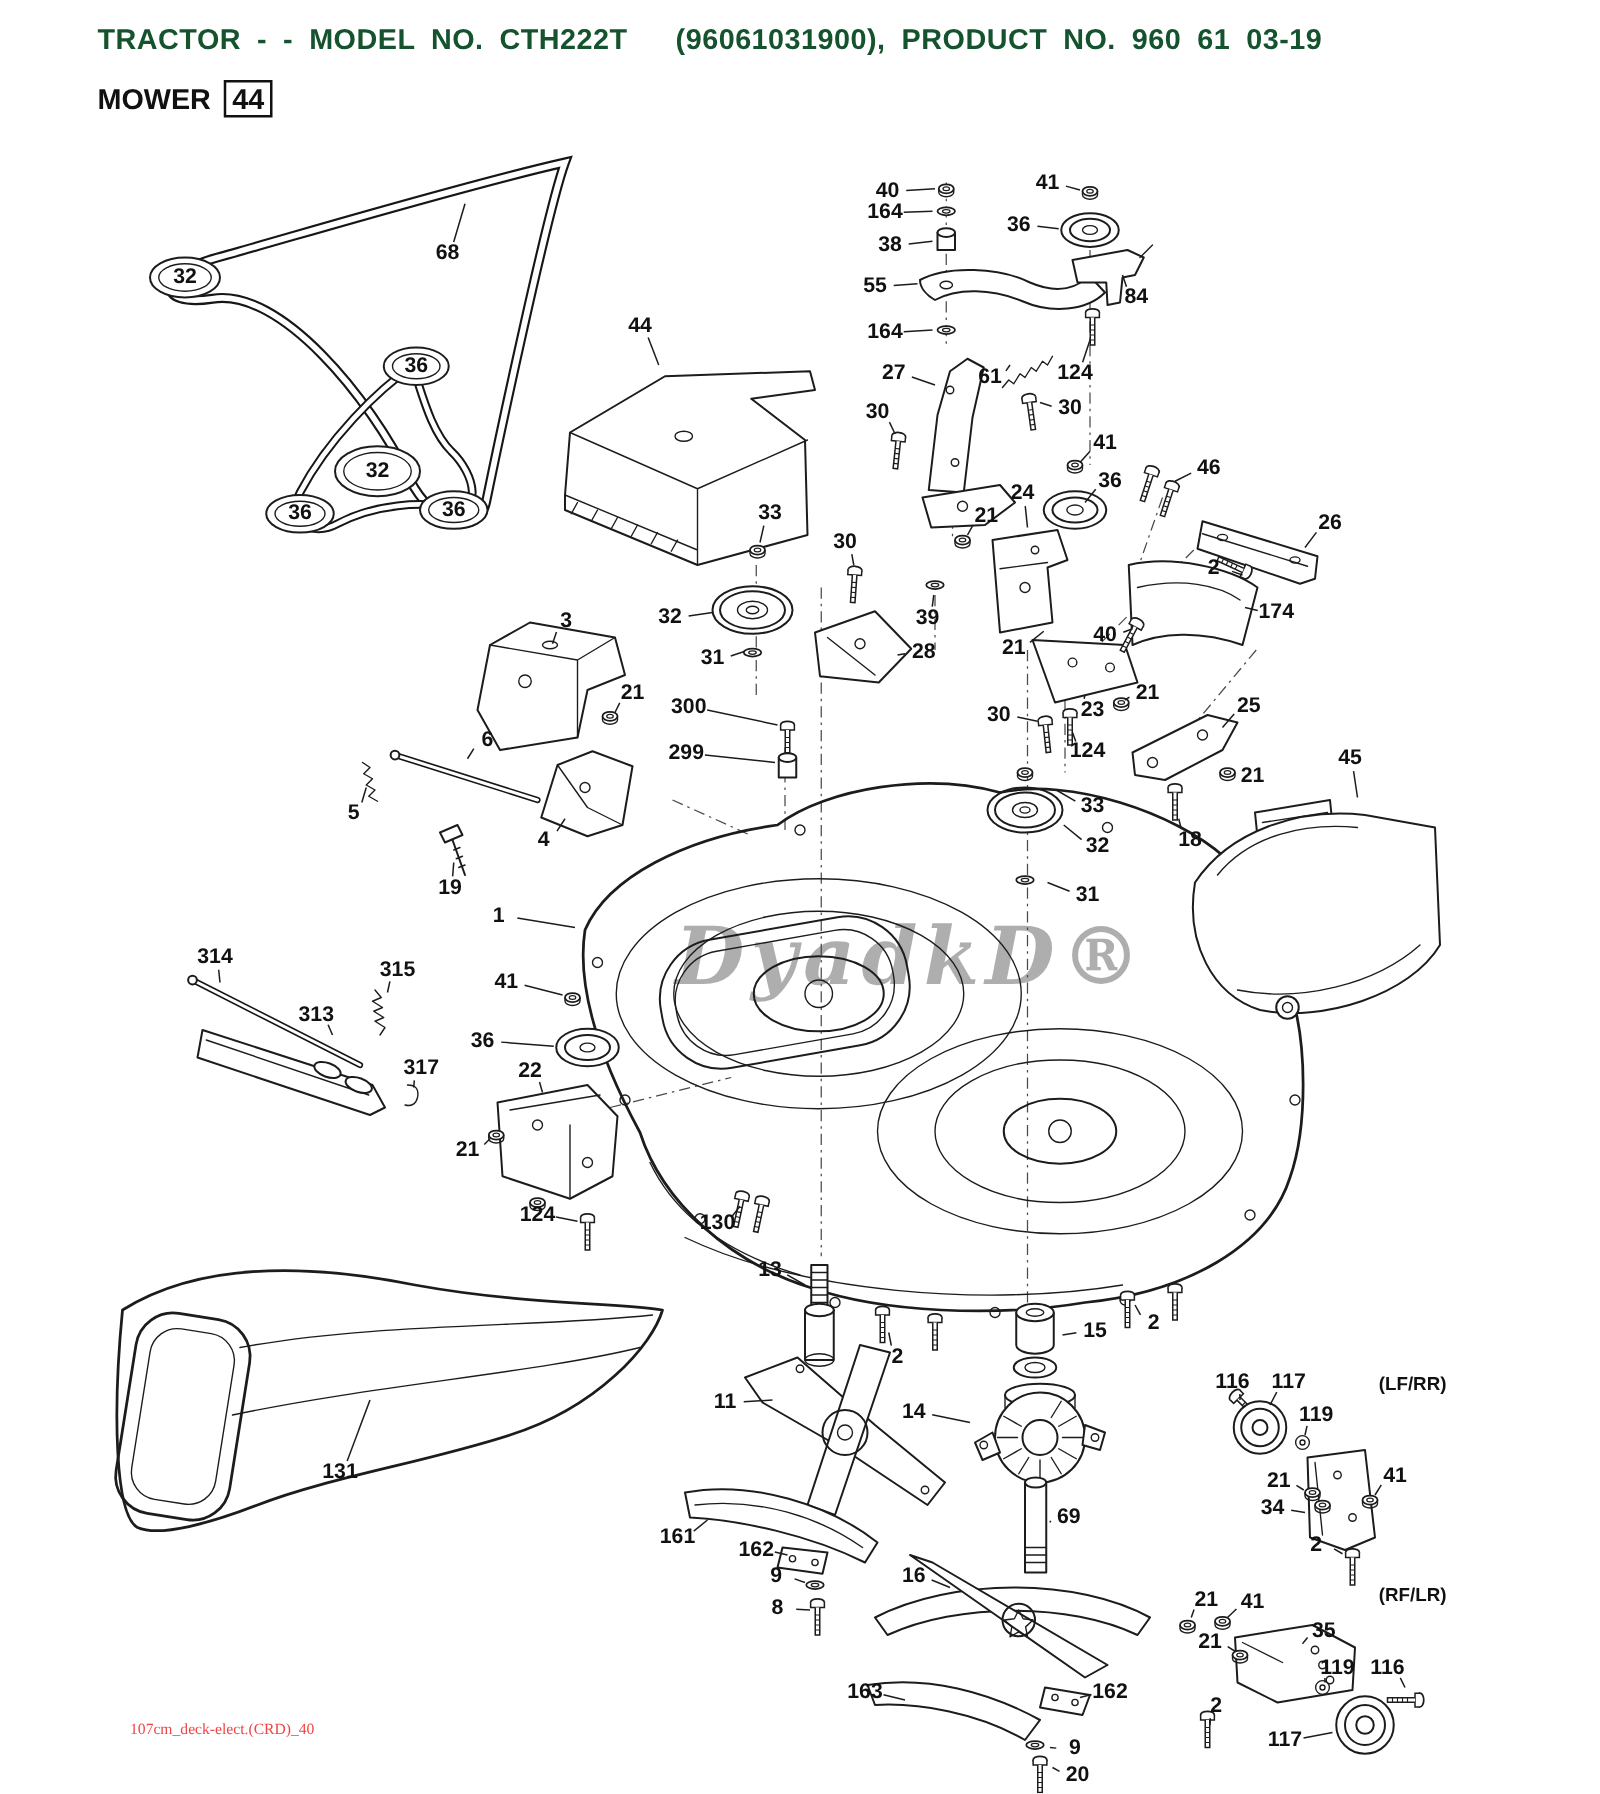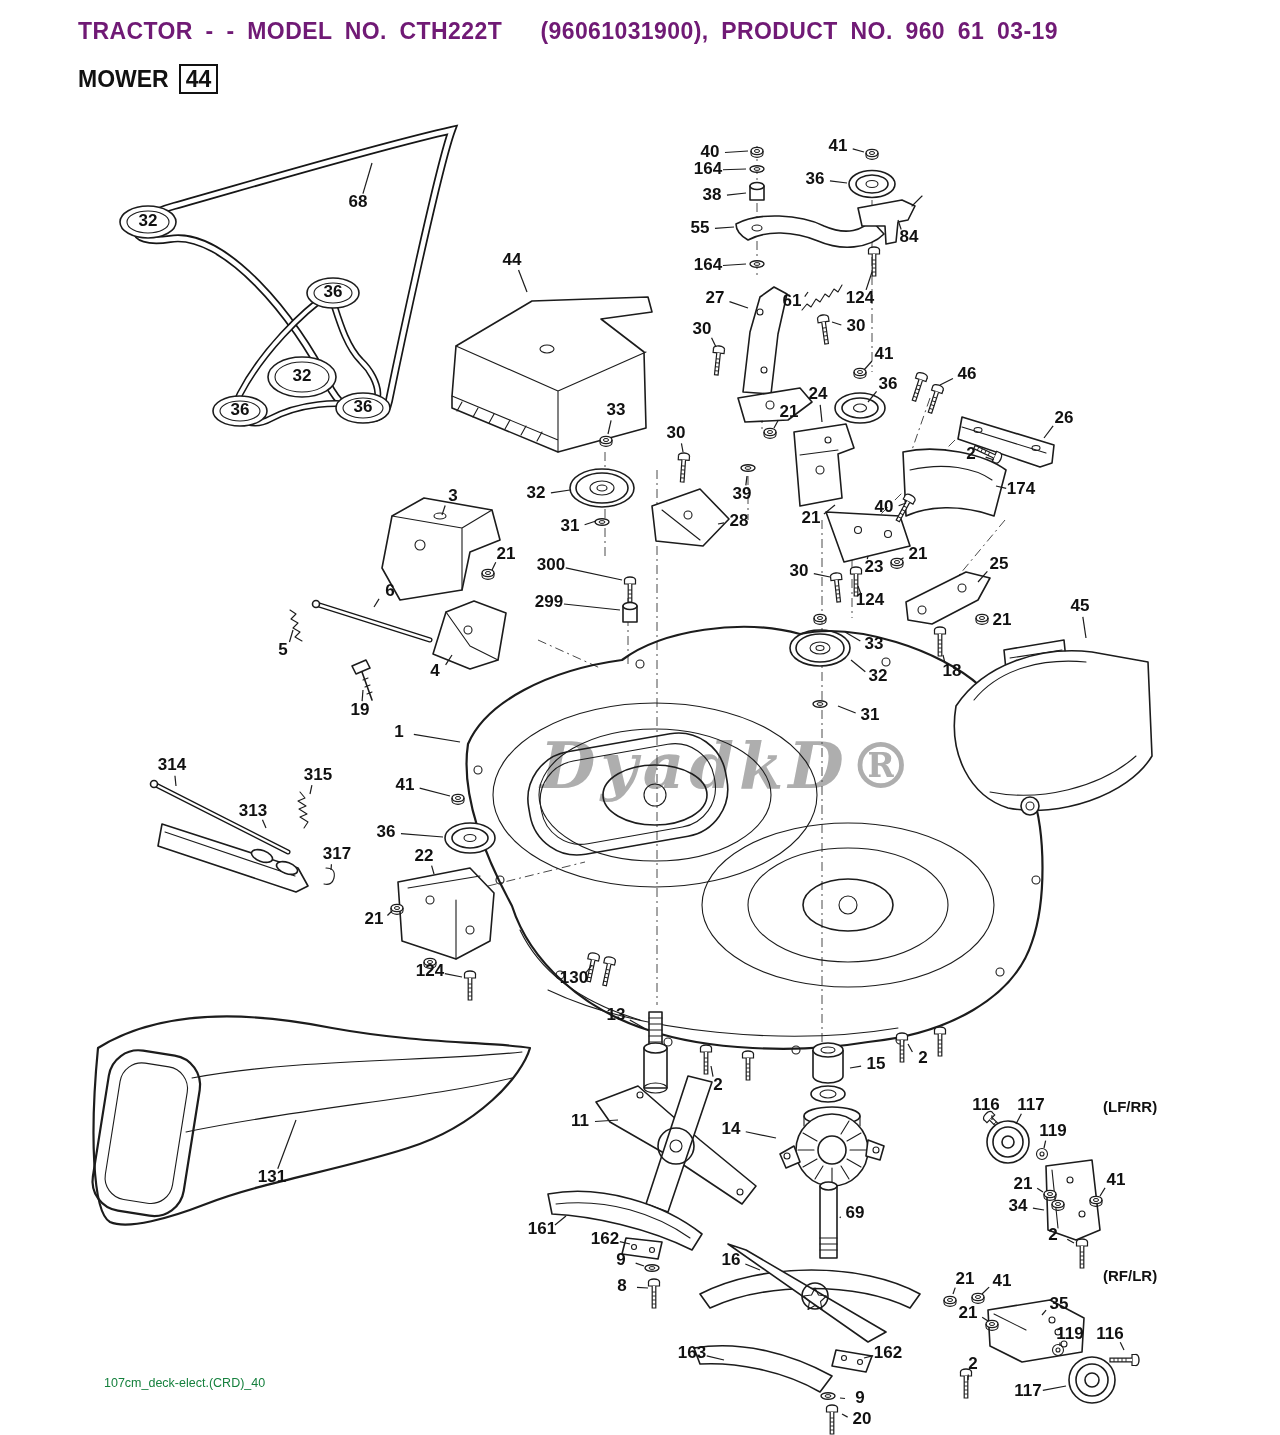--- a/index.html
+++ b/index.html
@@ -1,26 +1,26 @@
 <!DOCTYPE html>
 <html><head>
 <meta charset="utf-8">
 <style>
   html,body{margin:0;padding:0;background:#fff;}
   .page{position:relative;width:1280px;height:1435px;background:#fff;overflow:hidden;
         font-family:"Liberation Sans",sans-serif;color:#111;}
   header{position:absolute;left:78px;top:18px;z-index:3;}
-  .title-line1{font-weight:bold;font-size:23px;letter-spacing:.4px;word-spacing:6px;white-space:pre;color:#701a75;}
+  .title-line1{font-weight:bold;font-size:23px;letter-spacing:.4px;word-spacing:6px;white-space:pre;color:#14532d;}
   .title-line2{margin-top:19px;font-weight:bold;font-size:23px;display:flex;align-items:center;gap:10px;}
   .boxed{display:inline-block;border:2.5px solid #111;padding:0 5px;line-height:26px;}
   .watermark{position:absolute;left:540px;top:728px;z-index:1;
      font-family:"DejaVu Serif",serif;font-style:italic;font-weight:bold;
      font-size:64px;letter-spacing:5px;color:#a6a6a6;opacity:.9;}
   svg#diagram-svg{position:absolute;left:0;top:0;z-index:2;}
-  footer{position:absolute;left:104px;top:1376px;z-index:3;font-size:12.5px;color:#15803d;}
+  footer{position:absolute;left:104px;top:1376px;z-index:3;font-size:12.5px;color:#ef4444;font-family:Liberation Serif, serif;}
   
   .ln{fill:none;stroke:#1c1c1c;stroke-width:1.6;stroke-linejoin:round;stroke-linecap:round;}
   .lnw{fill:#fff;stroke:#1c1c1c;stroke-width:1.6;stroke-linejoin:round;}
   .thin{stroke-width:1.1;}
   .bold2{stroke-width:2.2;}
   .dash{fill:none;stroke:#4a4a4a;stroke-width:1;stroke-dasharray:9 4 2 4;}
   .belt-out{fill:none;stroke:#161616;stroke-width:8;}
   .belt-in{fill:none;stroke:#fff;stroke-width:4.6;}
   .belt-out2{fill:none;stroke:#161616;stroke-width:7;}
   .belt-in2{fill:none;stroke:#fff;stroke-width:3.8;}

